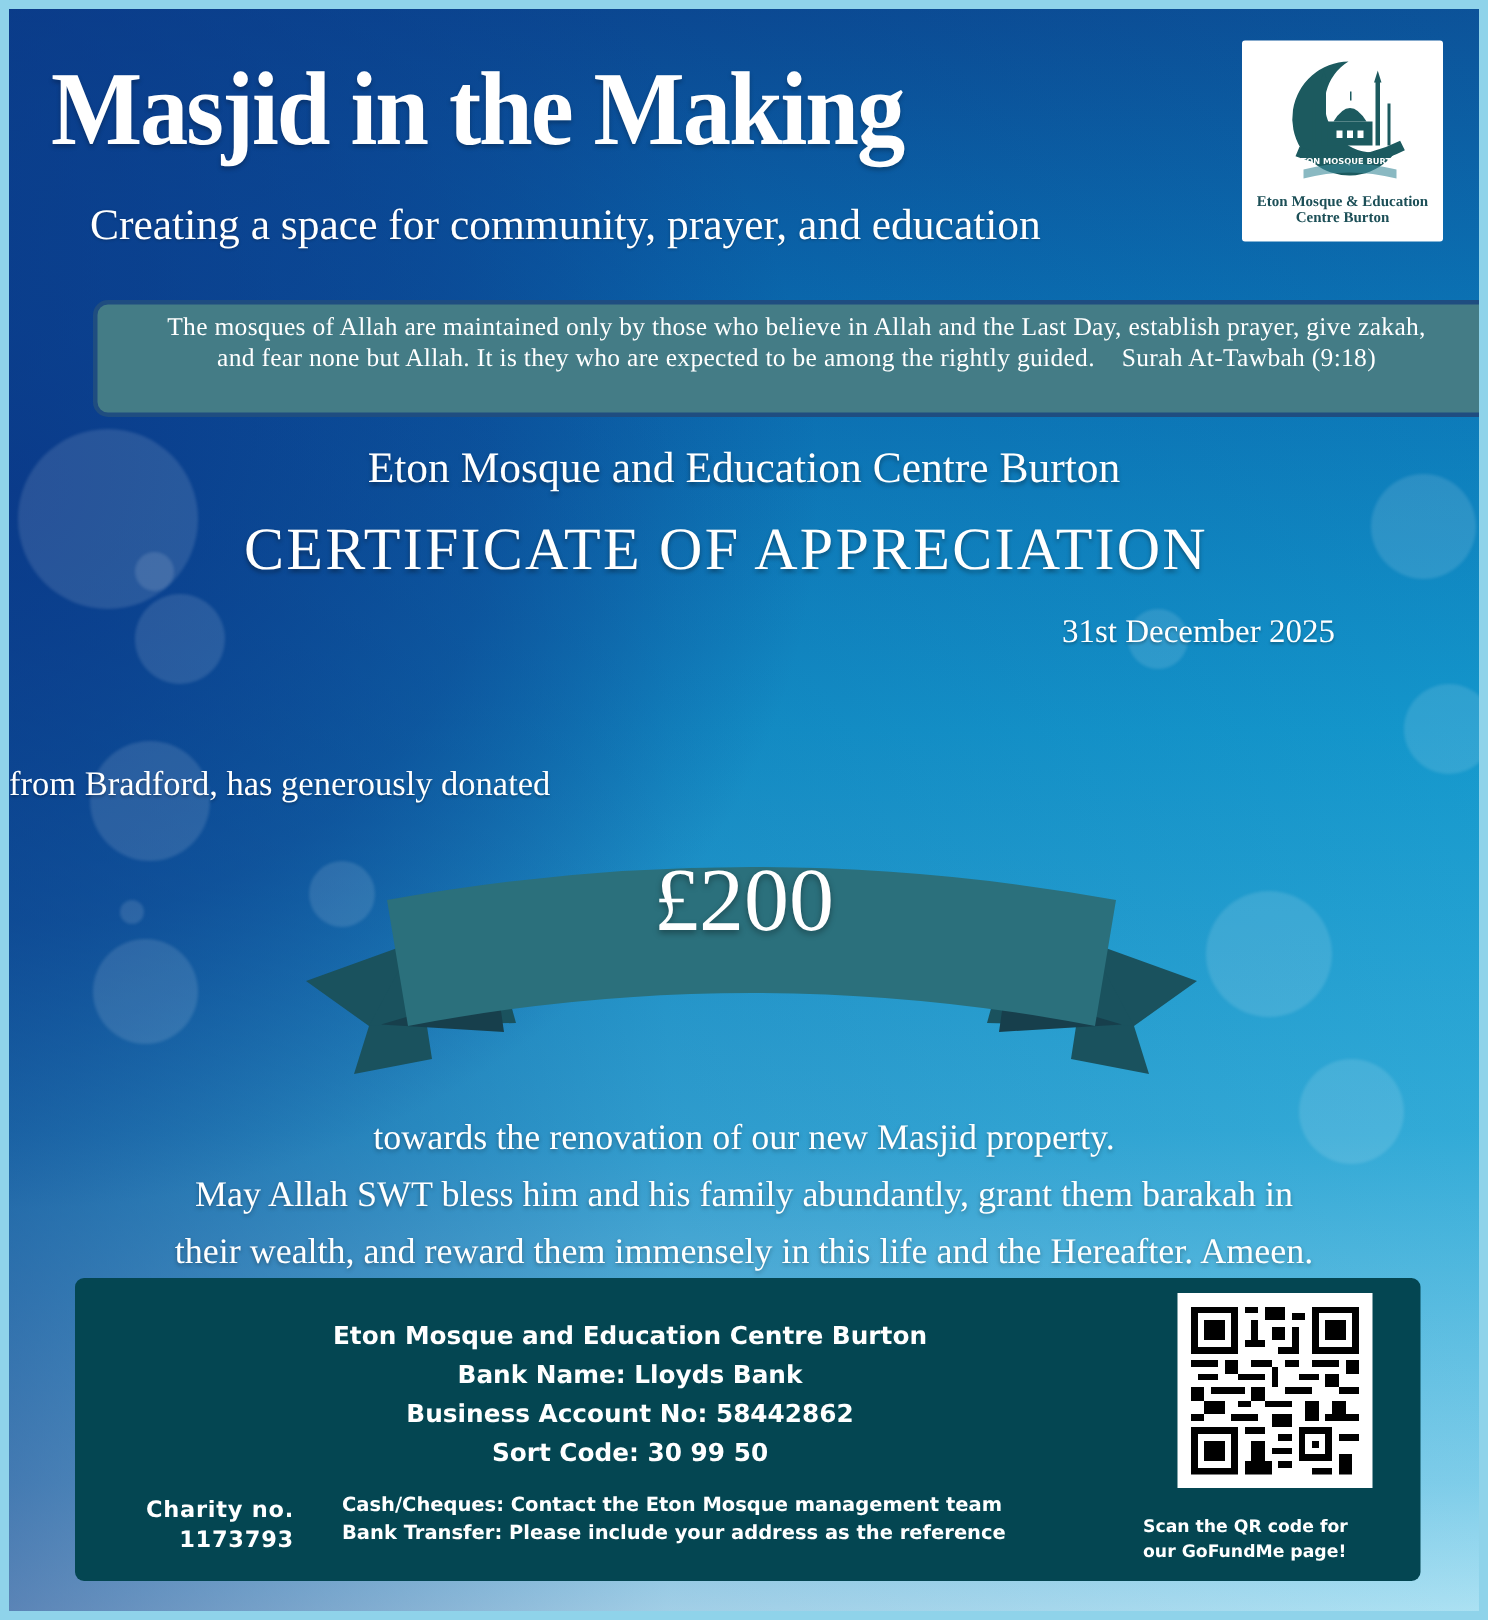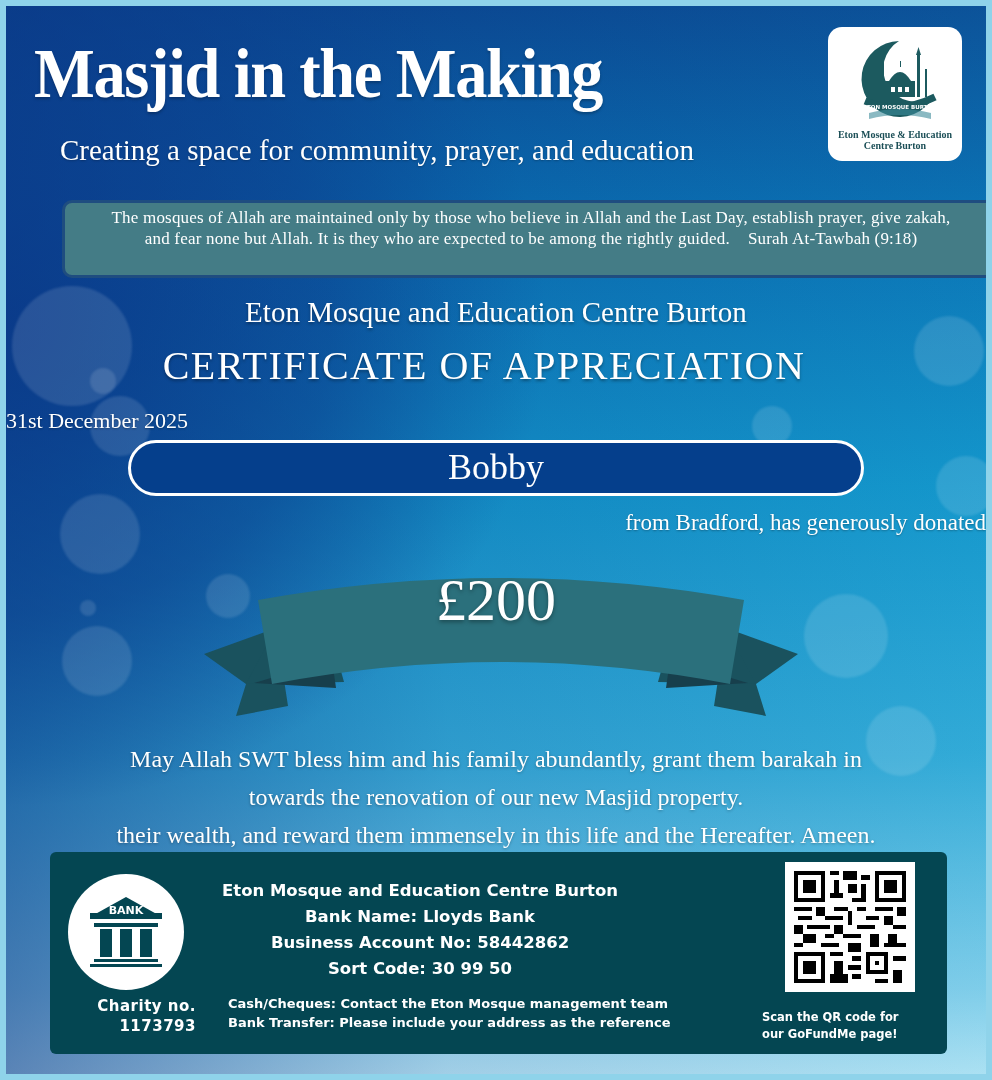--- a/index.html
+++ b/index.html
@@ -31,47 +31,47 @@
     text-shadow: 0 2px 3px rgba(0,0,0,0.25);
   }
   .subtitle {
     position: absolute; left: 28px; top: 128px;
     color: #fff; font-size: 29px;
     text-shadow: 0 1px 2px rgba(0,0,0,0.25);
     margin-left: 26px;
   }
   .logo {
     position: absolute; left: 822px; top: 21px; width: 134px; height: 134px;
-    background: #fff; border-radius: 14px;
+    background: #fff; border-radius: 2px;
     display: flex; flex-direction: column; align-items: center; justify-content: flex-start;
     padding-top: 8px;
   }
   .logo svg { width: 96px; height: 92px; }
   .logo-text { color: #1c4f57; font-size: 10px; font-weight: bold; text-align: center; line-height: 11px; margin-top: 2px; }
 
   .verse {
     position: absolute; left: 24px; top: 194px; width: 938px; height: 78px;
     background: #447c86; border: 3px solid #1f4d80; border-radius: 10px;
     color: #fff; font-size: 17px; line-height: 21px; text-align: center;
     padding: 4px 40px 0;
     letter-spacing: 0.2px;
     margin-left: 32px;
   }
   .verse .ref { margin-left: 18px; }
 
   .org-line { position: absolute; left: 0; width: 980px; top: 290px; text-align: center; color: #fff; font-size: 29px; text-shadow: 0 2px 3px rgba(0,0,0,0.35); }
   .cert-line { position: absolute; left: 0; width: 956px; top: 336px; text-align: center; color: #fff; font-size: 40px; letter-spacing: 1.5px; text-shadow: 0 2px 3px rgba(0,0,0,0.35); }
-  .date-line { position: absolute; left: 0; width: 884px; top: 402px; text-align: left; color: #fff; font-size: 22px; text-shadow: 0 1px 2px rgba(0,0,0,0.3); }
+  .date-line { position: absolute; left: 0; width: 884px; top: 402px; text-align: right; color: #fff; font-size: 22px; text-shadow: 0 1px 2px rgba(0,0,0,0.3); }
 
   .name-pill {
     position: absolute; left: 122px; top: 434px; width: 736px; height: 56px;
     background: #053f8c; border: 3px solid #fff; border-radius: 28px;
     color: #fff; font-size: 36px; text-align: center; line-height: 48px;
   }
-  .from-line { position: absolute; left: 0; width: 980px; top: 504px; text-align: right; color: #fff; font-size: 23px; text-shadow: 0 1px 2px rgba(0,0,0,0.3); }
+  .from-line { position: absolute; left: 0; width: 980px; top: 504px; text-align: left; color: #fff; font-size: 23px; text-shadow: 0 1px 2px rgba(0,0,0,0.3); }
 
   .ribbon { position: absolute; left: 190px; top: 570px; width: 610px; height: 140px; }
   .amount { position: absolute; left: 0; width: 980px; top: 560px; text-align: center; color: #fff; font-size: 60px; text-shadow: 0 2px 4px rgba(0,0,0,0.35); }
 
   .closing {
     position: absolute; left: 0; width: 980px; top: 734px; text-align: center;
     color: #fff; font-size: 24px; line-height: 38px;
     text-shadow: 0 1px 3px rgba(0,0,0,0.3);
   }
 
@@ -137,57 +137,43 @@
   </div>
 
   <div class="verse">
     <span>The mosques of Allah are maintained only by those who believe in Allah and the Last Day, establish prayer, give zakah, and fear none but Allah. It is they who are expected to be among the rightly guided.</span><span class="ref">Surah At-Tawbah (9:18)</span>
   </div>
 
   <div class="org-line">Eton Mosque and Education Centre Burton</div>
   <div class="cert-line">CERTIFICATE OF APPRECIATION</div>
   <div class="date-line">31st December 2025</div>
 
-  <div class="name-pill">Bobby</div>
   <div class="from-line">from Bradford, has generously donated</div>
 
   <svg class="ribbon" viewBox="0 0 610 140">
 
     <polygon points="8,78 80,52 92,130 40,140 50,108" fill="#1a525e"></polygon>
     <polygon points="50,108 148,106 138,70 80,52" fill="#1a525e"></polygon>
     <polygon points="58,107 140,112 136,84" fill="#173f4c"></polygon>
 
     <polygon points="602,78 530,52 518,130 570,140 560,108" fill="#1a525e"></polygon>
     <polygon points="560,108 462,106 472,70 530,52" fill="#1a525e"></polygon>
     <polygon points="552,107 470,112 474,84" fill="#173f4c"></polygon>
 
     <path d="M62,24 Q305,-20 548,24 L534,108 Q305,64 76,108 Z" fill="#2b707c"></path>
   </svg>
   <div class="amount">£200</div>
 
   <div class="closing">
+    <div>towards the renovation of our new Masjid property.</div>
     <div>May Allah SWT bless him and his family abundantly, grant them barakah in</div>
-    <div>towards the renovation of our new Masjid property.</div>
     <div>their wealth, and reward them immensely in this life and the Hereafter. Ameen.</div>
   </div>
 
   <div class="footer">
-    <div class="bank-circle">
-      <svg width="80" height="74" viewBox="0 0 80 74">
-        <polygon points="40,2 4,22 76,22" fill="#044652"></polygon>
-        <rect x="4" y="18" width="72" height="6" fill="#044652"></rect>
-        <text x="40" y="19" font-size="11" fill="#fff" text-anchor="middle" font-family="DejaVu Sans, sans-serif" font-weight="bold">BANK</text>
-        <rect x="8" y="28" width="64" height="4" fill="#044652"></rect>
-        <rect x="14" y="34" width="12" height="28" fill="#044652"></rect>
-        <rect x="34" y="34" width="12" height="28" fill="#044652"></rect>
-        <rect x="54" y="34" width="12" height="28" fill="#044652"></rect>
-        <rect x="8" y="64" width="64" height="3" fill="#044652"></rect>
-        <rect x="4" y="69" width="72" height="3" fill="#044652"></rect>
-      </svg>
-    </div>
     <div class="charity">
       <div>Charity no.</div>
       <div>1173793</div>
     </div>
 
     <div class="bank-details">
       <div>Eton Mosque and Education Centre Burton</div>
       <div>Bank Name: Lloyds Bank</div>
       <div>Business Account No: 58442862</div>
       <div>Sort Code: 30 99 50</div>

